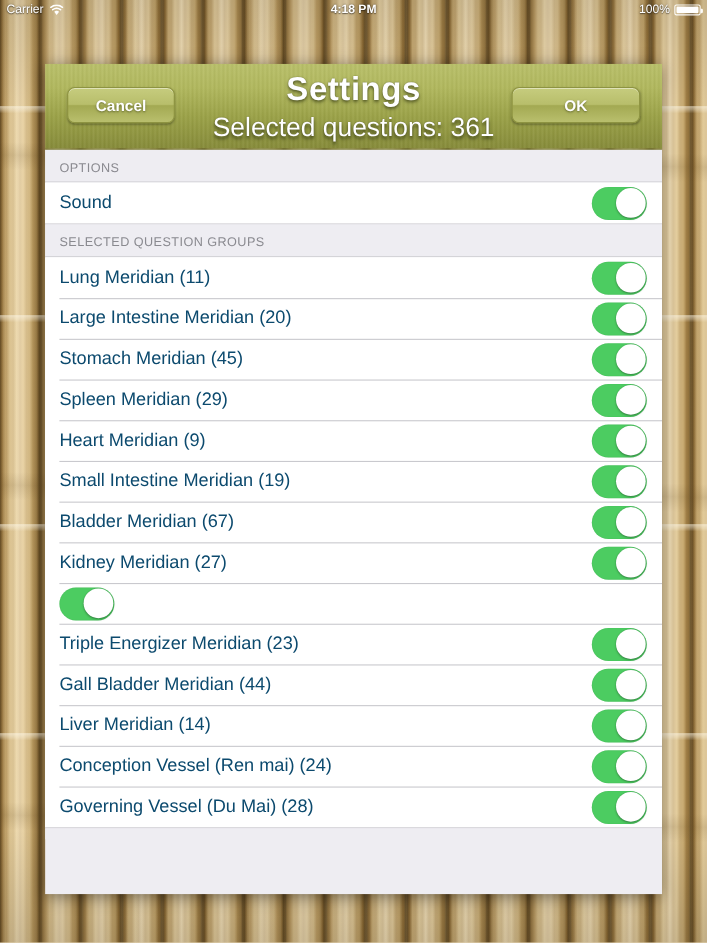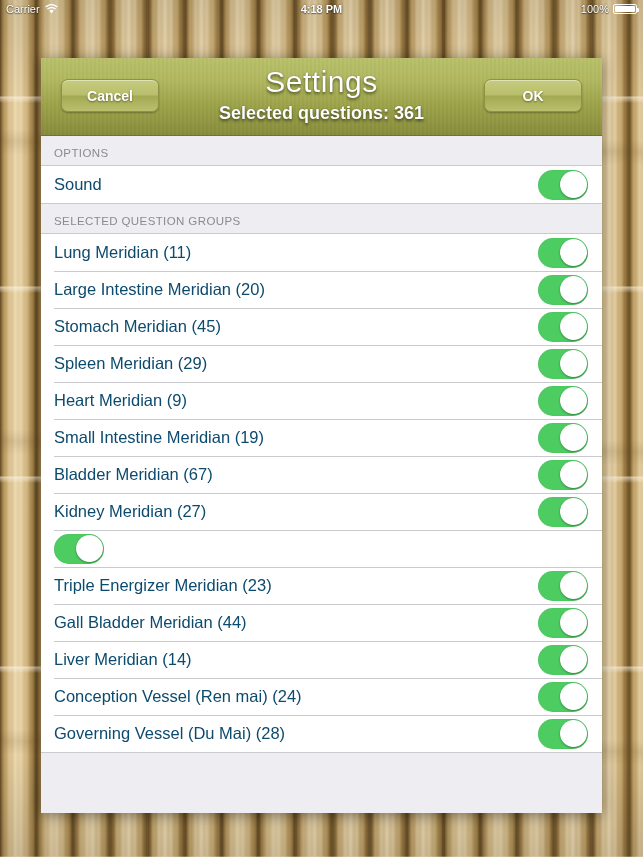--- a/index.html
+++ b/index.html
@@ -144,32 +144,32 @@
       linear-gradient(180deg, #b9c069 0%, #b1b85d 28%, #9ba247 62%, #868b39 100%);
     border-bottom: 1px solid #6f7530;
     box-sizing: border-box;
   }
   #header-title {
     position: absolute;
     left: 0; right: 0;
     top: 7px;
     text-align: center;
     font-size: 30px;
-    font-weight: normal;
+    font-weight: bold;
     color: #ffffff;
     letter-spacing: 0.5px;
     text-shadow: 0 2px 3px rgba(40,45,10,0.65), 0 0 1px rgba(0,0,0,0.4);
   }
   #header-subtitle {
     position: absolute;
     left: 0; right: 0;
     top: 45px;
     text-align: center;
-    font-size: 18px;
-    font-weight: bold;
+    font-size: 24px;
+    font-weight: normal;
     color: #ffffff;
     text-shadow: 0 2px 3px rgba(40,45,10,0.7), 0 0 1px rgba(0,0,0,0.45);
   }
   .hdr-btn {
     position: absolute;
     top: 21px;
     height: 33px;
     border: 1px solid #8d9341;
     border-radius: 7px;
     background: linear-gradient(180deg, #c6cc7e 0%, #b8be6b 48%, #a3a952 52%, #b9bf6d 100%);
@@ -178,21 +178,21 @@
     font-size: 14px;
     font-weight: bold;
     text-shadow: 0 1px 2px rgba(50,55,15,0.6);
     display: flex;
     align-items: center;
     justify-content: center;
     cursor: pointer;
     box-sizing: border-box;
   }
   #cancel-button { left: 20px; width: 98px; }
-  #ok-button { right: 20px; width: 98px; }
+  #ok-button { right: 20px; width: 117px; }
 
   
   #panel-body {
     flex: 1 1 auto;
     background: #eeedf2;
     overflow: hidden;
   }
   .section-header {
     height: 29px;
     display: flex;

